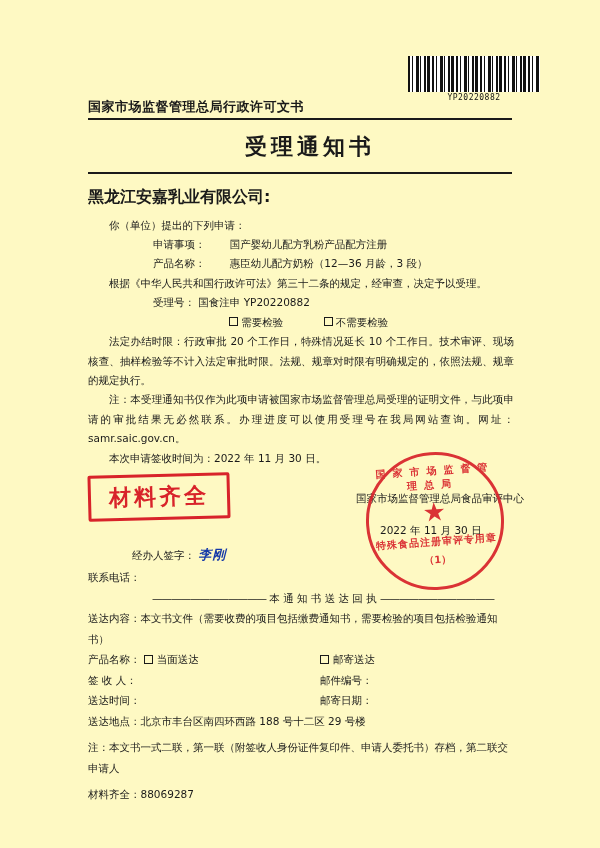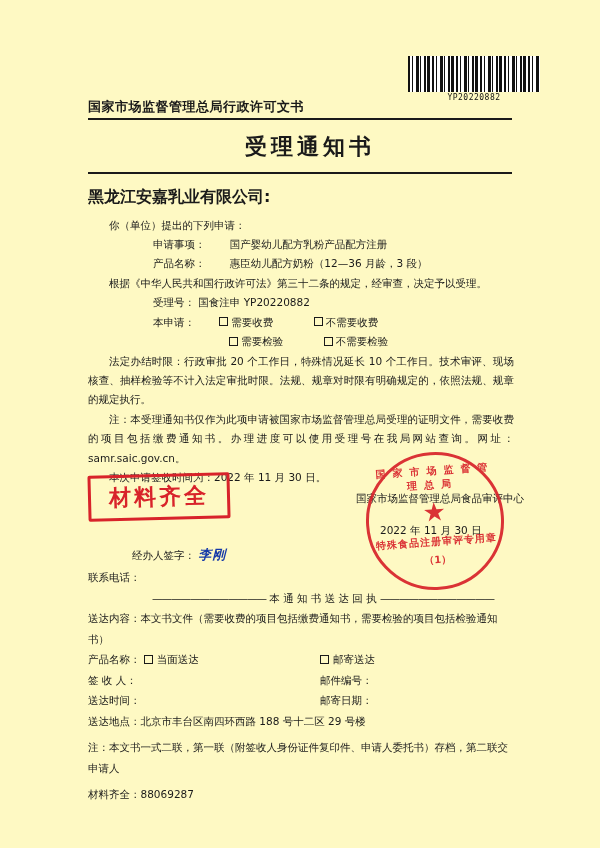--- a/index.html
+++ b/index.html
@@ -272,43 +272,34 @@
       <span class="gap-l">惠臣幼儿配方奶粉（12—36 月龄，3 段）</span>
     </div>
 
     <div class="indent">根据《中华人民共和国行政许可法》第三十二条的规定，经审查，决定予以受理。</div>
 
     <div class="indent row">
       <span>受理号：</span>
       <span>国食注申 YP20220882</span>
     </div>
 
-    <div class="indent row">
-      <span>本申请：</span>
-      <span class="cbox-item">
-        <span class="cbox"></span><span>需要收费</span>
-      </span>
-      <span class="cbox-item">
-        <span class="cbox"></span><span>不需要收费</span>
-      </span>
-    </div>
 
     <div class="checkline row">
       <span style="display:inline-block;width:52px"></span>
       <span class="cbox-item">
         <span class="cbox"></span><span>需要检验</span>
       </span>
       <span class="cbox-item">
         <span class="cbox"></span><span>不需要检验</span>
       </span>
     </div>
 
     <div class="para">法定办结时限：行政审批 20 个工作日，特殊情况延长 10 个工作日。技术审评、现场核查、抽样检验等不计入法定审批时限。法规、规章对时限有明确规定的，依照法规、规章的规定执行。</div>
 
-    <div class="small-note">注：本受理通知书仅作为此项申请被国家市场监督管理总局受理的证明文件，需要收费的项目包括缴费通知书。办理进度可以使用受理号在我局网站查询。网址：samr.saic.gov.cn。</div>
+    <div class="small-note">注：本受理通知书仅作为此项申请被国家市场监督管理总局受理的证明文件，与此项申请的审批结果无必然联系。办理进度可以使用受理号在我局网站查询。网址：samr.saic.gov.cn。</div>
 
     <div class="indent">本次申请签收时间为：2022 年 11 月 30 日。</div>
   </div>
 
   <div class="stamp-rect">材料齐全</div>
 
   <div class="sign-office">国家市场监督管理总局食品审评中心</div>
   <div class="sign-date">2022 年  11 月 30 日</div>
 
   <div class="round-stamp">

